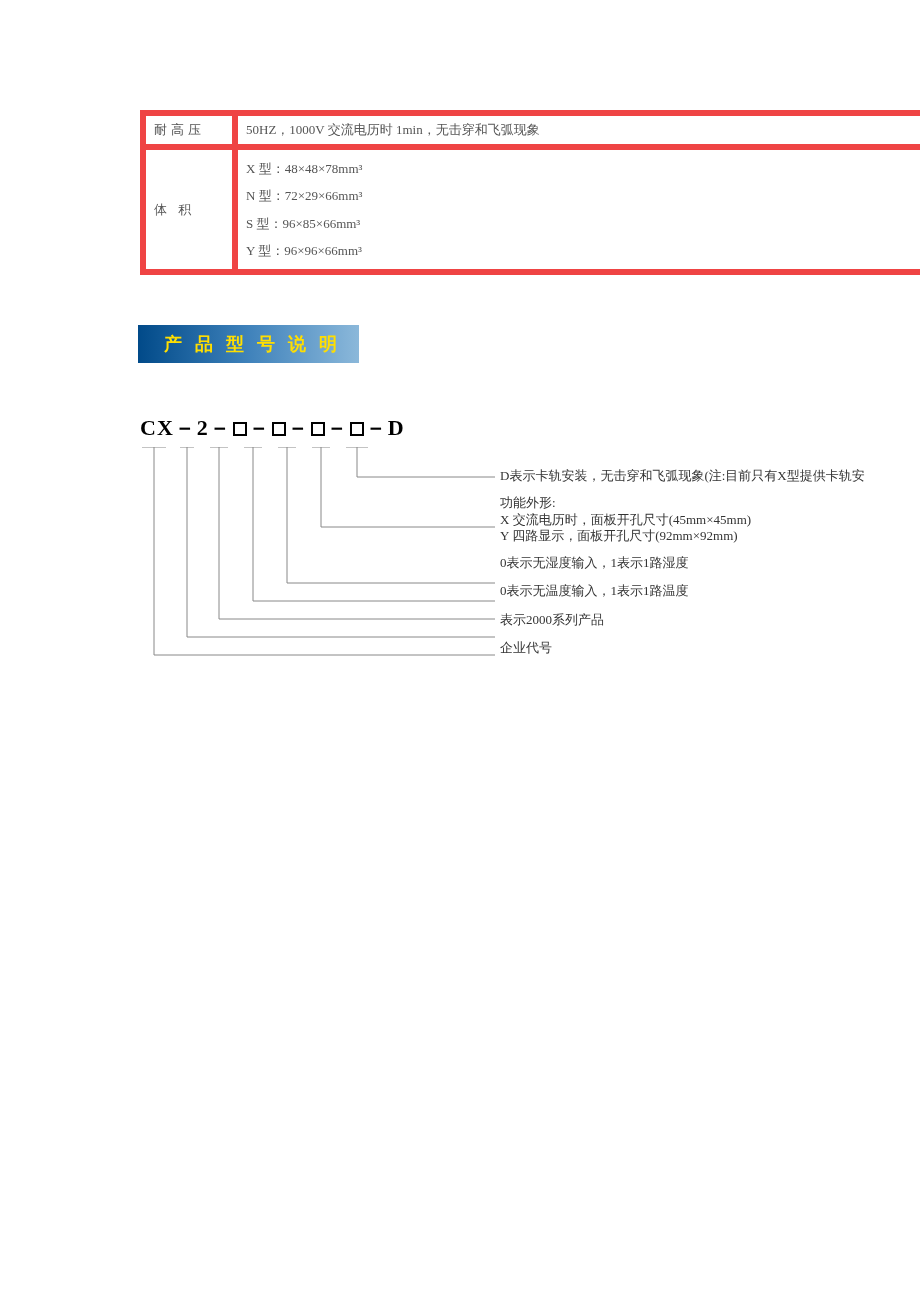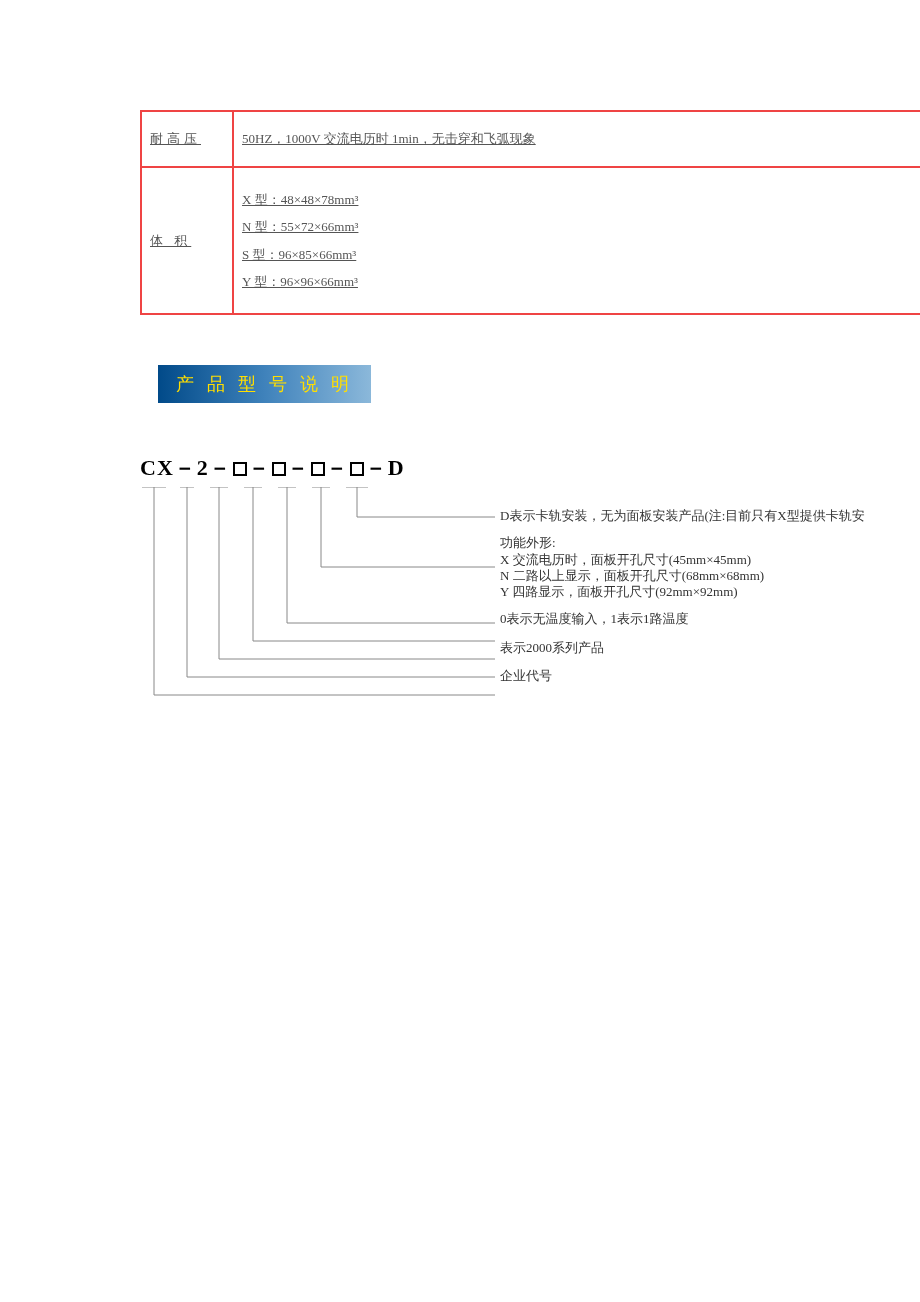--- a/index.html
+++ b/index.html
@@ -12,46 +12,44 @@
     }
 
     
     .spec-table {
       border-collapse: collapse;
       width: 790px;
       font-size: 13px;
       color: #555;
     }
     .spec-table td {
-      border: 2px solid #ef4444;
-      padding: 18px 8px;
+      border: 6px solid #ef4444;
+      padding: 5px 8px;
       text-align: left;
-      text-decoration: underline;
     }
     .spec-table td.label {
       width: 92px;
       letter-spacing: 4px;
     }
     .spec-table td.volumes { line-height: 2.1; }
 
     
     .section-tag {
       display: inline-block;
       margin: 50px 0 0 -2px;
       position: relative;
     }
     .section-tag .grad {
       background: linear-gradient(to right, #014a89 0%, #3f82bb 50%, #8bb8da 100%);
       color: #ffde00;
-      font-weight: normal;
+      font-weight: bold;
       font-size: 18px;
       letter-spacing: 4px;
-      padding: 7px 18px 7px 18px;
+      padding: 7px 18px 7px 26px;
       font-family: "SimHei", "黑体", sans-serif;
-      margin-left: 20px;
     }
 
     
     .model-diagram {
       margin-top: 50px;
       width: 790px;
       position: relative;
     }
     .model-code {
       font-family: "Times New Roman", "SimSun", serif;
@@ -102,21 +100,21 @@
 <table class="spec-table">
   <tbody>
       <tr>
     <td class="label">耐高压</td>
     <td>50HZ，1000V 交流电历时 1min，无击穿和飞弧现象</td>
   </tr>
   <tr>
     <td class="label">体 积</td>
     <td class="volumes">
       <div>X 型：48×48×78mm³</div>
-      <div>N 型：55×72×66mm³</div>
+      <div>N 型：72×29×66mm³</div>
       <div>S 型：96×85×66mm³</div>
       <div>Y 型：96×96×66mm³</div>
     </td>
   </tr>
 </tbody>
   </table>
 
 
 <div class="section-tag">
   <div class="grad">产 品 型 号 说 明</div>
@@ -158,27 +156,27 @@
 
         <line x1="181" y1="0" x2="181" y2="80"></line>
         <line x1="181" y1="80" x2="355" y2="80"></line>
 
         <line x1="217" y1="0" x2="217" y2="30"></line>
         <line x1="217" y1="30" x2="355" y2="30"></line>
       </g>
     </svg>
 
     <div class="desc-list">
-      <div class="row">D表示卡轨安装，无为面板安装产品(注:目前只有X型提供卡轨安</div>
+      <div class="row">D表示卡轨安装，无击穿和飞弧现象(注:目前只有X型提供卡轨安</div>
       <div class="row fn">
         <div>功能外形:</div>
         <div>X 交流电历时，面板开孔尺寸(45mm×45mm)</div>
-        <div>N 二路以上显示，面板开孔尺寸(68mm×68mm)</div>
         <div>Y 四路显示，面板开孔尺寸(92mm×92mm)</div>
       </div>
+      <div class="row">0表示无湿度输入，1表示1路湿度</div>
       <div class="row">0表示无温度输入，1表示1路温度</div>
       <div class="row">表示2000系列产品</div>
       <div class="row">企业代号</div>
     </div>
   </div>
 </div>
 
 
 
 

